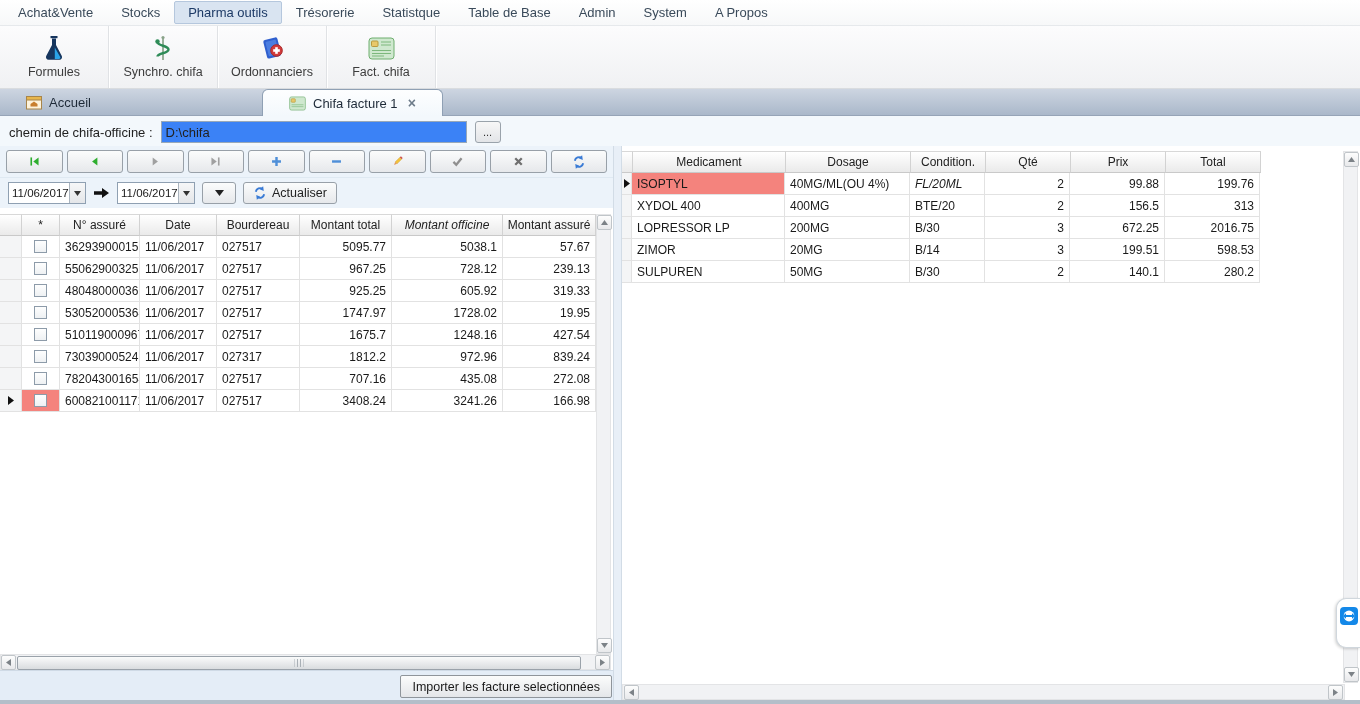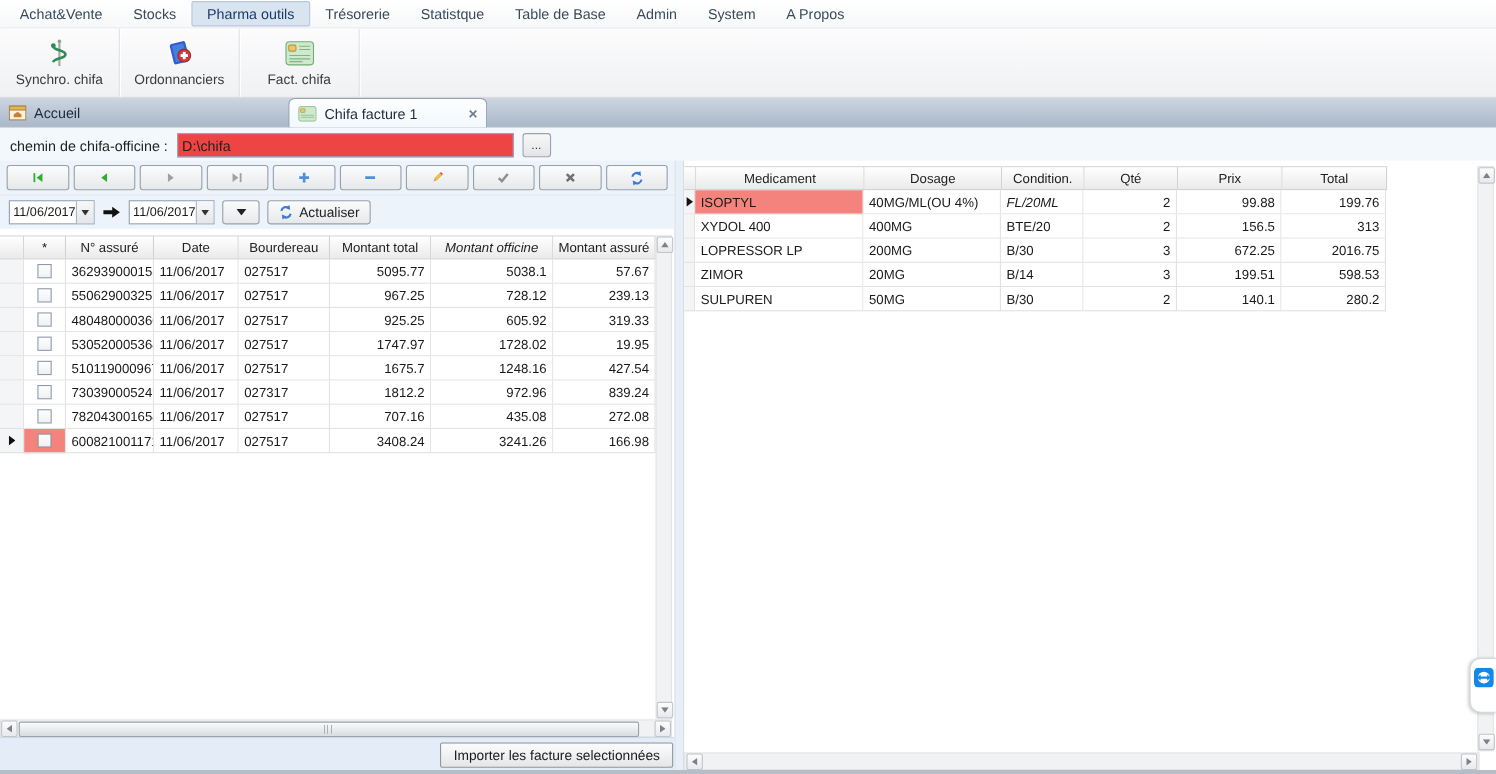--- a/index.html
+++ b/index.html
@@ -11,29 +11,29 @@
   .menu-item.active{background:#d9e4f1;border-color:#b5c7dd;color:#1d3a66;}
 
   
   .toolbar{height:62px;background:linear-gradient(#fcfcfd,#f0f1f3);border-bottom:1px solid #d9dcdf;display:flex;align-items:stretch;}
   .tool-btn{min-width:88px;display:flex;flex-direction:column;align-items:center;padding:5px 10px 3px;border-right:1px solid #e0e2e5;box-shadow:1px 0 0 #ffffff;cursor:default;}
   .tool-btn .icon{height:34px;display:flex;align-items:center;justify-content:center;}
   .tool-btn .lbl{font-size:12.5px;color:#3c3c3c;}
 
   
   .tabstrip{height:26px;background:linear-gradient(#cdd5e1,#aab8ca);border-bottom:1px solid #96a4b7;display:flex;align-items:stretch;}
-  .tab{display:flex;align-items:center;gap:7px;padding:0 8px;font-size:13px;color:#1e2a38;box-sizing:border-box;cursor:default;}
+  .tab{display:flex;align-items:center;gap:7px;padding:0 26px;font-size:13px;color:#1e2a38;box-sizing:border-box;cursor:default;}
   .tab.inactive{width:262px;}
   .tab.active{width:181px;background:linear-gradient(#fdfeff,#f3f8fc);border:1px solid #8fa0b4;border-bottom:none;border-radius:6px 6px 0 0;margin-bottom:-1px;z-index:2;}
   .tab .close{margin-left:auto;color:#6e7c8a;font-size:14px;font-weight:bold;line-height:1;cursor:default;}
 
   
   .pathbar{height:32px;background:#f3f8fc;border-bottom:1px solid #d6dfe8;display:flex;align-items:center;padding-left:9px;gap:8px;}
   .pathbar .plabel{font-size:13px;color:#222;}
-  .pathbar input{width:296px;height:20px;border:1px solid #98a8b8;padding:0 4px;font:13px "Liberation Sans",sans-serif;color:#222;background:#ef4444;}
+  .pathbar input{width:296px;height:20px;border:1px solid #98a8b8;padding:0 4px;font:13px "Liberation Sans",sans-serif;color:#222;background:#3b82f6;}
   .browse-btn{width:26px;height:22px;background:linear-gradient(#f7f7f7,#e3e5e8);border:1px solid #9aa3ab;border-radius:3px;font-size:11px;color:#333;text-align:center;cursor:default;}
 
   
   .main{position:absolute;top:146px;left:0;right:0;bottom:4px;display:flex;}
   .left-panel{width:613px;position:relative;background:#fff;}
   .divider{width:7px;background:#e8eff7;border-left:1px solid #d2dce6;border-right:1px solid #d2dce6;}
   .right-panel{flex:1;position:relative;background:#fff;}
 
   .navrow{height:31px;background:#ecf3fa;display:flex;align-items:center;gap:4px;padding:0 6px;border-bottom:1px solid #dfe9f2;}
   .nav-btn{flex:1;height:23px;background:linear-gradient(#fbfcfc,#e6e8eb);border:1px solid #98a0a8;border-radius:3px;display:flex;align-items:center;justify-content:center;cursor:default;padding:0;}
@@ -79,20 +79,30 @@
       <div class="menu-item active">Pharma outils</div>
       <div class="menu-item">Trésorerie</div>
       <div class="menu-item">Statistque</div>
       <div class="menu-item">Table de Base</div>
       <div class="menu-item">Admin</div>
       <div class="menu-item">System</div>
       <div class="menu-item">A Propos</div>
     </div>
 
   <div class="toolbar">
+      <div class="tool-btn">
+        <span class="icon">
+          <svg width="24" height="27" viewBox="0 0 24 27">
+            <rect x="8.5" y="1" width="7" height="2.2" fill="#16355e"></rect>
+            <path d="M10 3.5v6.5L4.2 21a2.6 2.6 0 0 0 2.3 3.7h11a2.6 2.6 0 0 0 2.3-3.7L14 10V3.5z" fill="#16355e"></path>
+            <path d="M12.8 12.5l5.4 9.4a1.4 1.4 0 0 1-1.2 2.1h-4.2z" fill="#2aa3e8"></path>
+          </svg>
+        </span>
+        <span class="lbl">Formules</span>
+      </div>
       <div class="tool-btn">
         <span class="icon">
           <svg width="24" height="27" viewBox="0 0 24 27">
             <line x1="12" y1="2" x2="12" y2="25" stroke="#9ab09a" stroke-width="2"></line>
             <path d="M6.5 7c0 4 11 3.5 11 7.5S6.5 18 6.5 21.5" stroke="#2e8b57" stroke-width="2.4" fill="none"></path>
             <circle cx="6.5" cy="6.5" r="2.2" fill="#2e8b57"></circle>
             <circle cx="12" cy="2.5" r="1.6" fill="#8aa38a"></circle>
           </svg>
         </span>
         <span class="lbl">Synchro. chifa</span>

